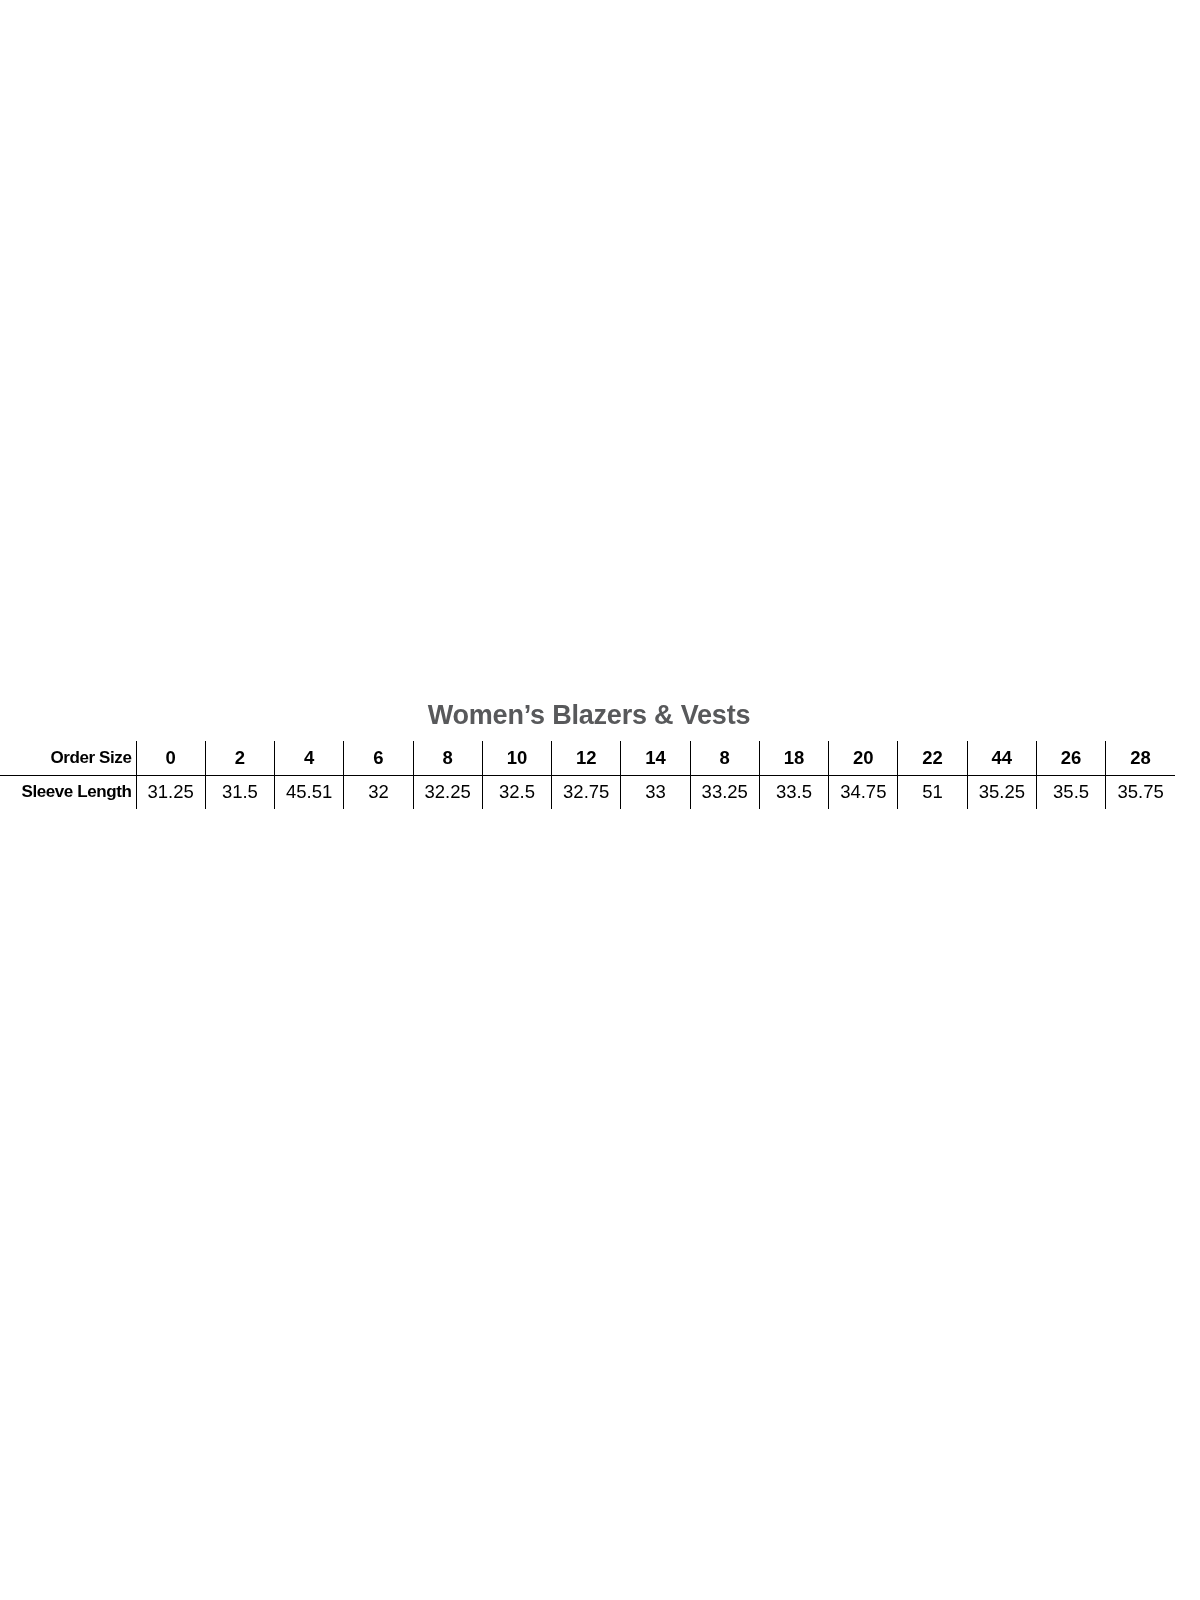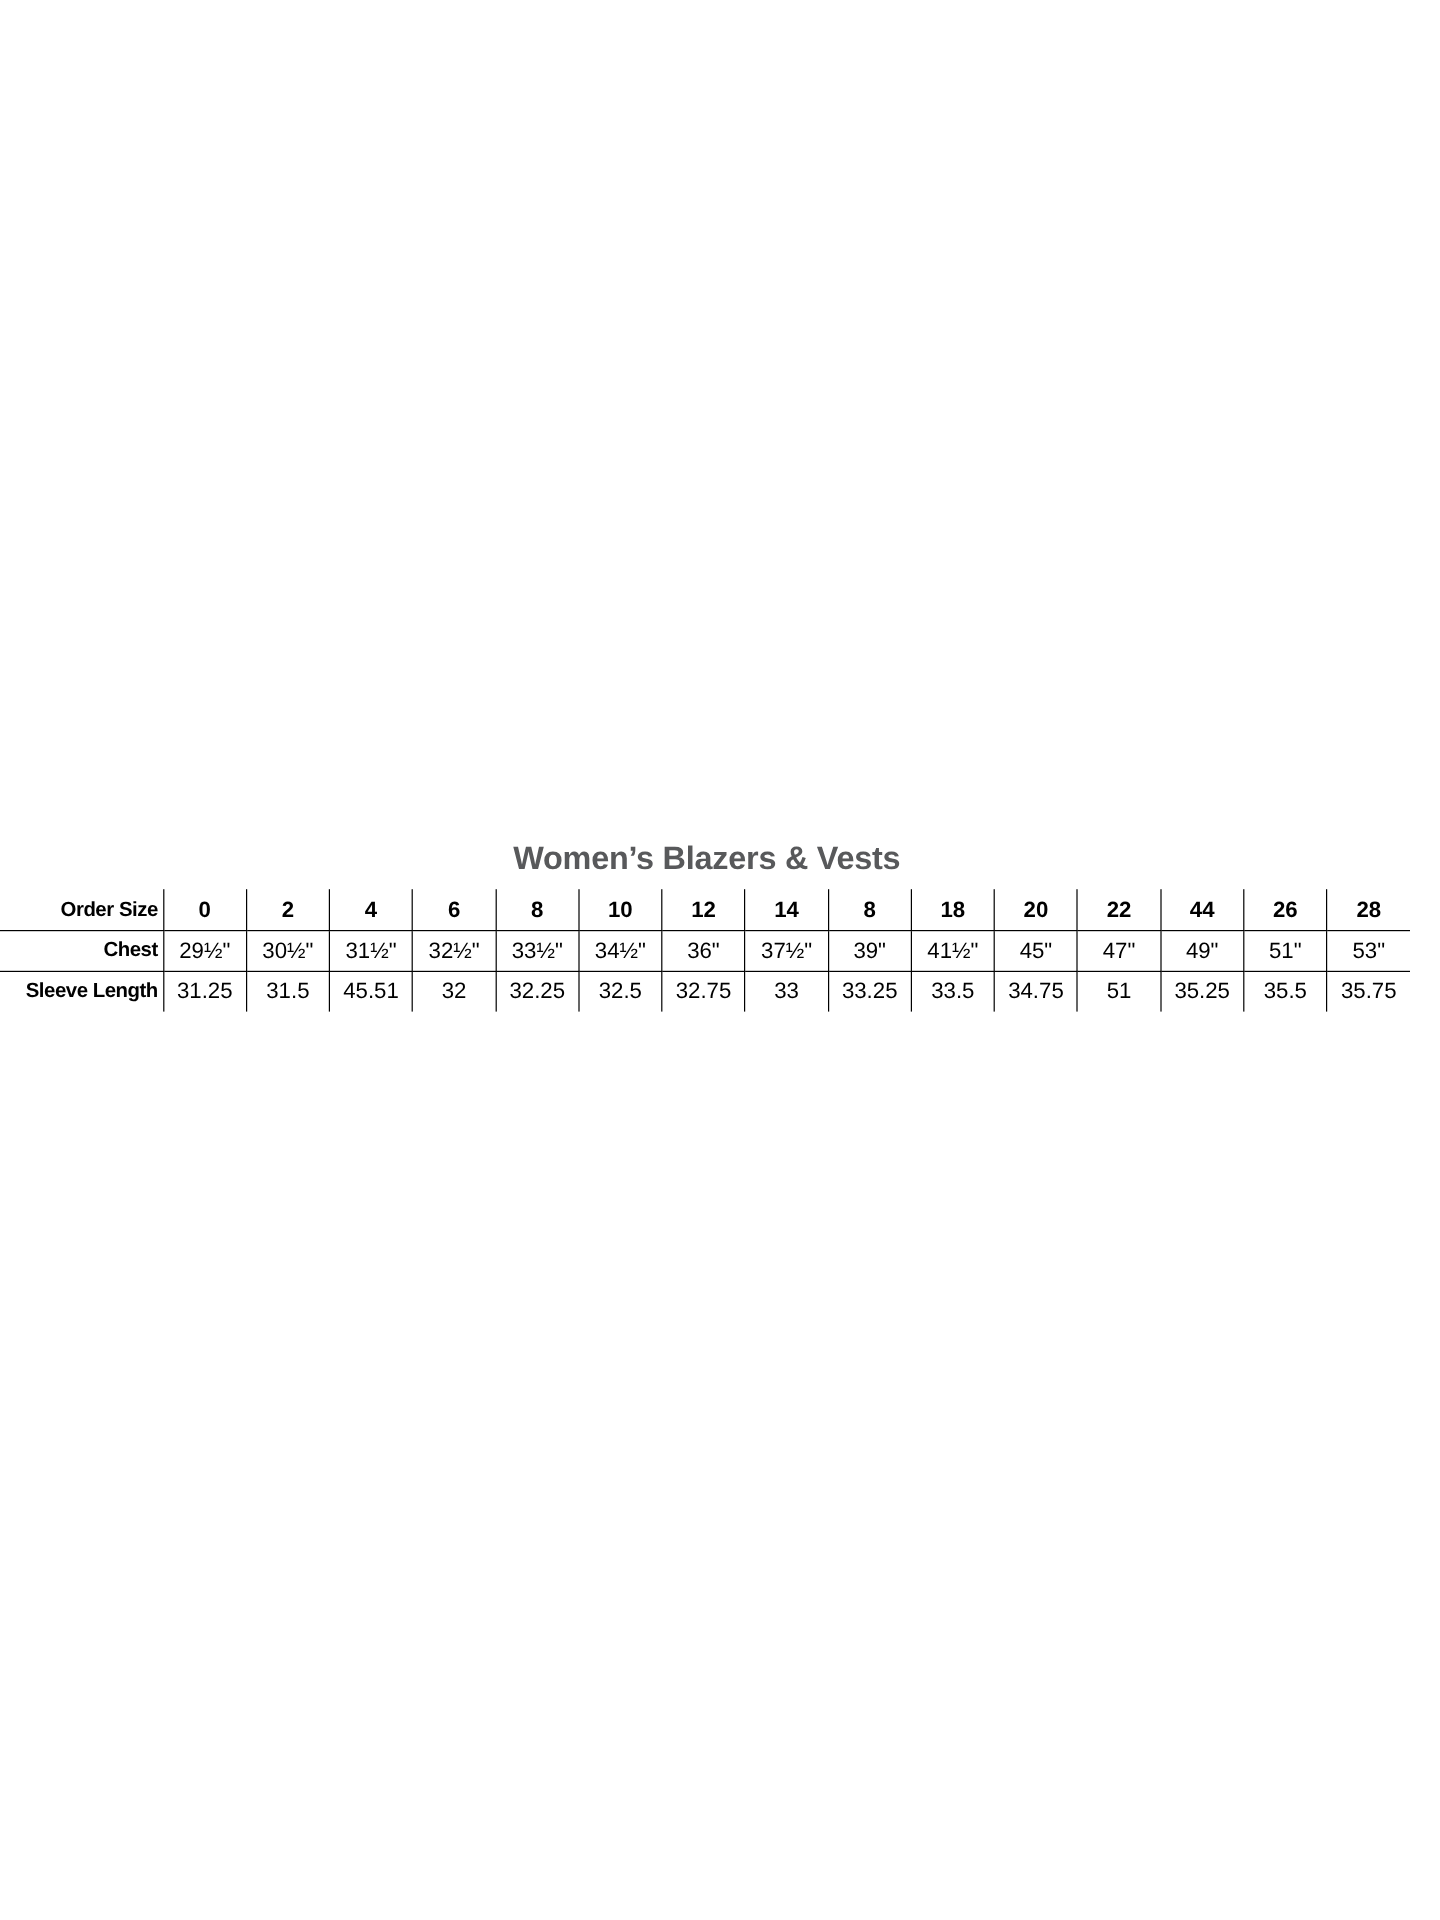--- a/index.html
+++ b/index.html
@@ -89,38 +89,20 @@
         <td>18</td>
         <td>20</td>
         <td>22</td>
         <td>44</td>
         <td>26</td>
         <td>28</td>
       </tr>
     </thead>
     <tbody>
       <tr>
-        <td class="rowhead">Chest</td>
-        <td>29½"</td>
-        <td>30½"</td>
-        <td>31½"</td>
-        <td>32½"</td>
-        <td>33½"</td>
-        <td>34½"</td>
-        <td>36"</td>
-        <td>37½"</td>
-        <td>39"</td>
-        <td>41½"</td>
-        <td>45"</td>
-        <td>47"</td>
-        <td>49"</td>
-        <td>51"</td>
-        <td>53"</td>
-      </tr>
-      <tr>
         <td class="rowhead">Sleeve Length</td>
         <td>31.25</td>
         <td>31.5</td>
         <td>45.51</td>
         <td>32</td>
         <td>32.25</td>
         <td>32.5</td>
         <td>32.75</td>
         <td>33</td>
         <td>33.25</td>

